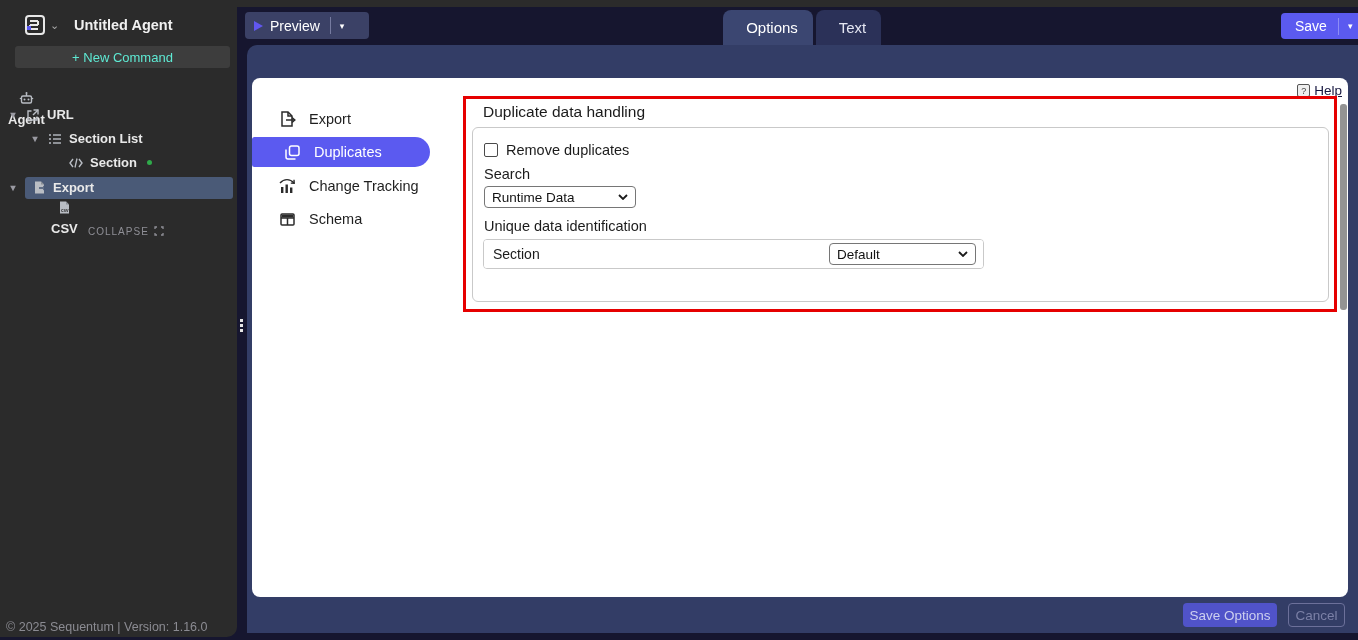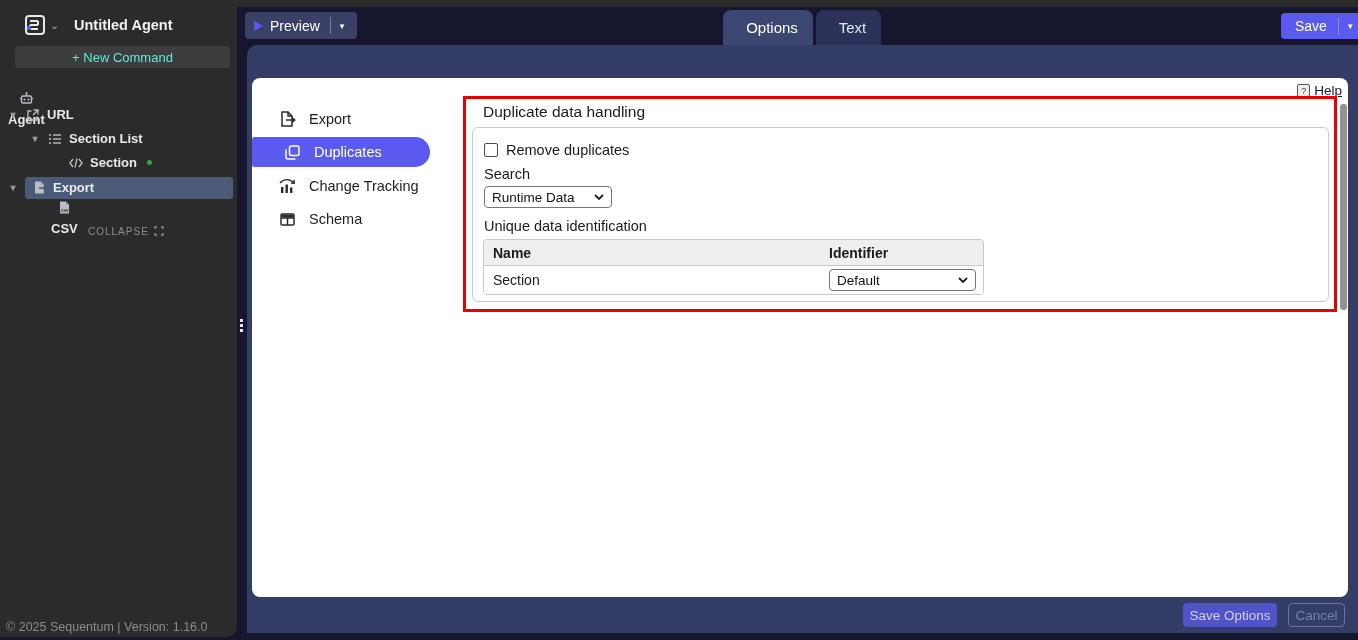--- a/index.html
+++ b/index.html
@@ -35,21 +35,21 @@
                  font-size:10px; letter-spacing:1px; cursor:pointer; }
   .sb-footer { left:6px; top:613px; color:#8b8b92; font-size:12.5px; }
 
   
   .drag-handle { left:237px; top:313px; width:9px; height:24px; display:flex; flex-direction:column;
                  align-items:center; justify-content:center; gap:2px; cursor:col-resize; }
   .drag-handle i { width:3px; height:3px; background:#e6e6e6; display:block; }
 
   
   .preview-btn { left:245px; top:12px; height:27px; background:#3b4166; border-radius:4px;
-                 display:flex; align-items:center; padding:0 4px 0 8px; cursor:pointer; }
+                 display:flex; align-items:center; padding:0 16px 0 8px; cursor:pointer; }
   .preview-label { color:#ffffff; font-size:14px; margin:0 10px 0 6px; }
   .tb-divider { width:1px; height:17px; background:#767ba0; }
   .tb-caret { color:#ffffff; font-size:9px; padding:0 9px; cursor:pointer; }
   .tab { position:absolute; top:10px; height:35px; border-radius:8px 8px 0 0; display:flex;
          align-items:center; justify-content:center; font-size:15px; cursor:pointer;padding-left:8px; }
   .tab-options { left:723px; width:90px; background:#3b4671; color:#ffffff; }
   .tab-text    { left:816px; width:65px; background:#2b3158; color:#e4e6f2; }
   .save-btn { left:1281px; top:13px; width:84px; height:26px; background:#5b5af0; border-radius:4px;
               display:flex; align-items:center; cursor:pointer; }
   .save-label { color:#ffffff; font-size:14px; margin:0 11px 0 14px; }
@@ -85,21 +85,21 @@
               border:1px solid #c9c9c9; border-radius:6px; }
   .cb-row { position:absolute; left:11px; top:14px; display:flex; align-items:center; gap:8px;
             font-size:14.5px; color:#1b1b1b; }
   .checkbox { width:14px; height:14px; border:1.5px solid #4a4a4a; border-radius:2px; background:#fff; cursor:pointer; }
   .field-label { position:absolute; left:11px; font-size:14.5px; color:#1b1b1b; }
   .lbl-search { top:38px; }
   .lbl-unique { top:90px; }
   .select { display:flex; align-items:center; justify-content:space-between; background:#ffffff;
             border:1px solid #767676; border-radius:4px; height:22px; padding:0 7px;
             font-size:13.5px; color:#111; cursor:pointer; }
-  .sel-search { position:absolute; left:11px; top:58px; width:128px; }
+  .sel-search { position:absolute; left:11px; top:58px; width:152px; }
   .sel-chev { display:inline-flex; margin-left:6px; }
 
   
   .udt { position:absolute; left:10px; top:111px; width:501px; border:1px solid #c9c9c9; border-radius:4px;
          overflow:hidden; font-size:14px; color:#1b1b1b; }
   .udt-header { display:flex; height:26px; background:#efefef; border-bottom:1px solid #c9c9c9;
                 align-items:center; font-weight:700; }
   .udt-row { display:flex; height:28px; align-items:center; background:#ffffff; }
   .udt-col1 { width:340px; padding-left:9px; }
   .udt-col2 { flex:1; padding-left:5px; }
@@ -330,24 +330,20 @@
         <span class="sel-chev">
           <svg width="10" height="6" viewBox="0 0 10 6">
               <polyline points="1,1 5,5 9,1" fill="none" stroke="#1b1b1b" stroke-width="1.8"></polyline>
             </svg>
         </span>
       </div>
 
       <div class="field-label lbl-unique">Unique data identification</div>
 
       <div class="udt">
-        <div class="udt-header">
-          <span class="udt-col1">Name</span>
-          <span class="udt-col2">Identifier</span>
-        </div>
         <div class="udt-row">
           <span class="udt-col1">Section</span>
           <span class="udt-col2">
             <span class="select sel-identifier">
               <span>Default</span>
               <span class="sel-chev">
                 <svg width="10" height="6" viewBox="0 0 10 6">
                     <polyline points="1,1 5,5 9,1" fill="none" stroke="#1b1b1b" stroke-width="1.8"></polyline>
                   </svg>
               </span>

